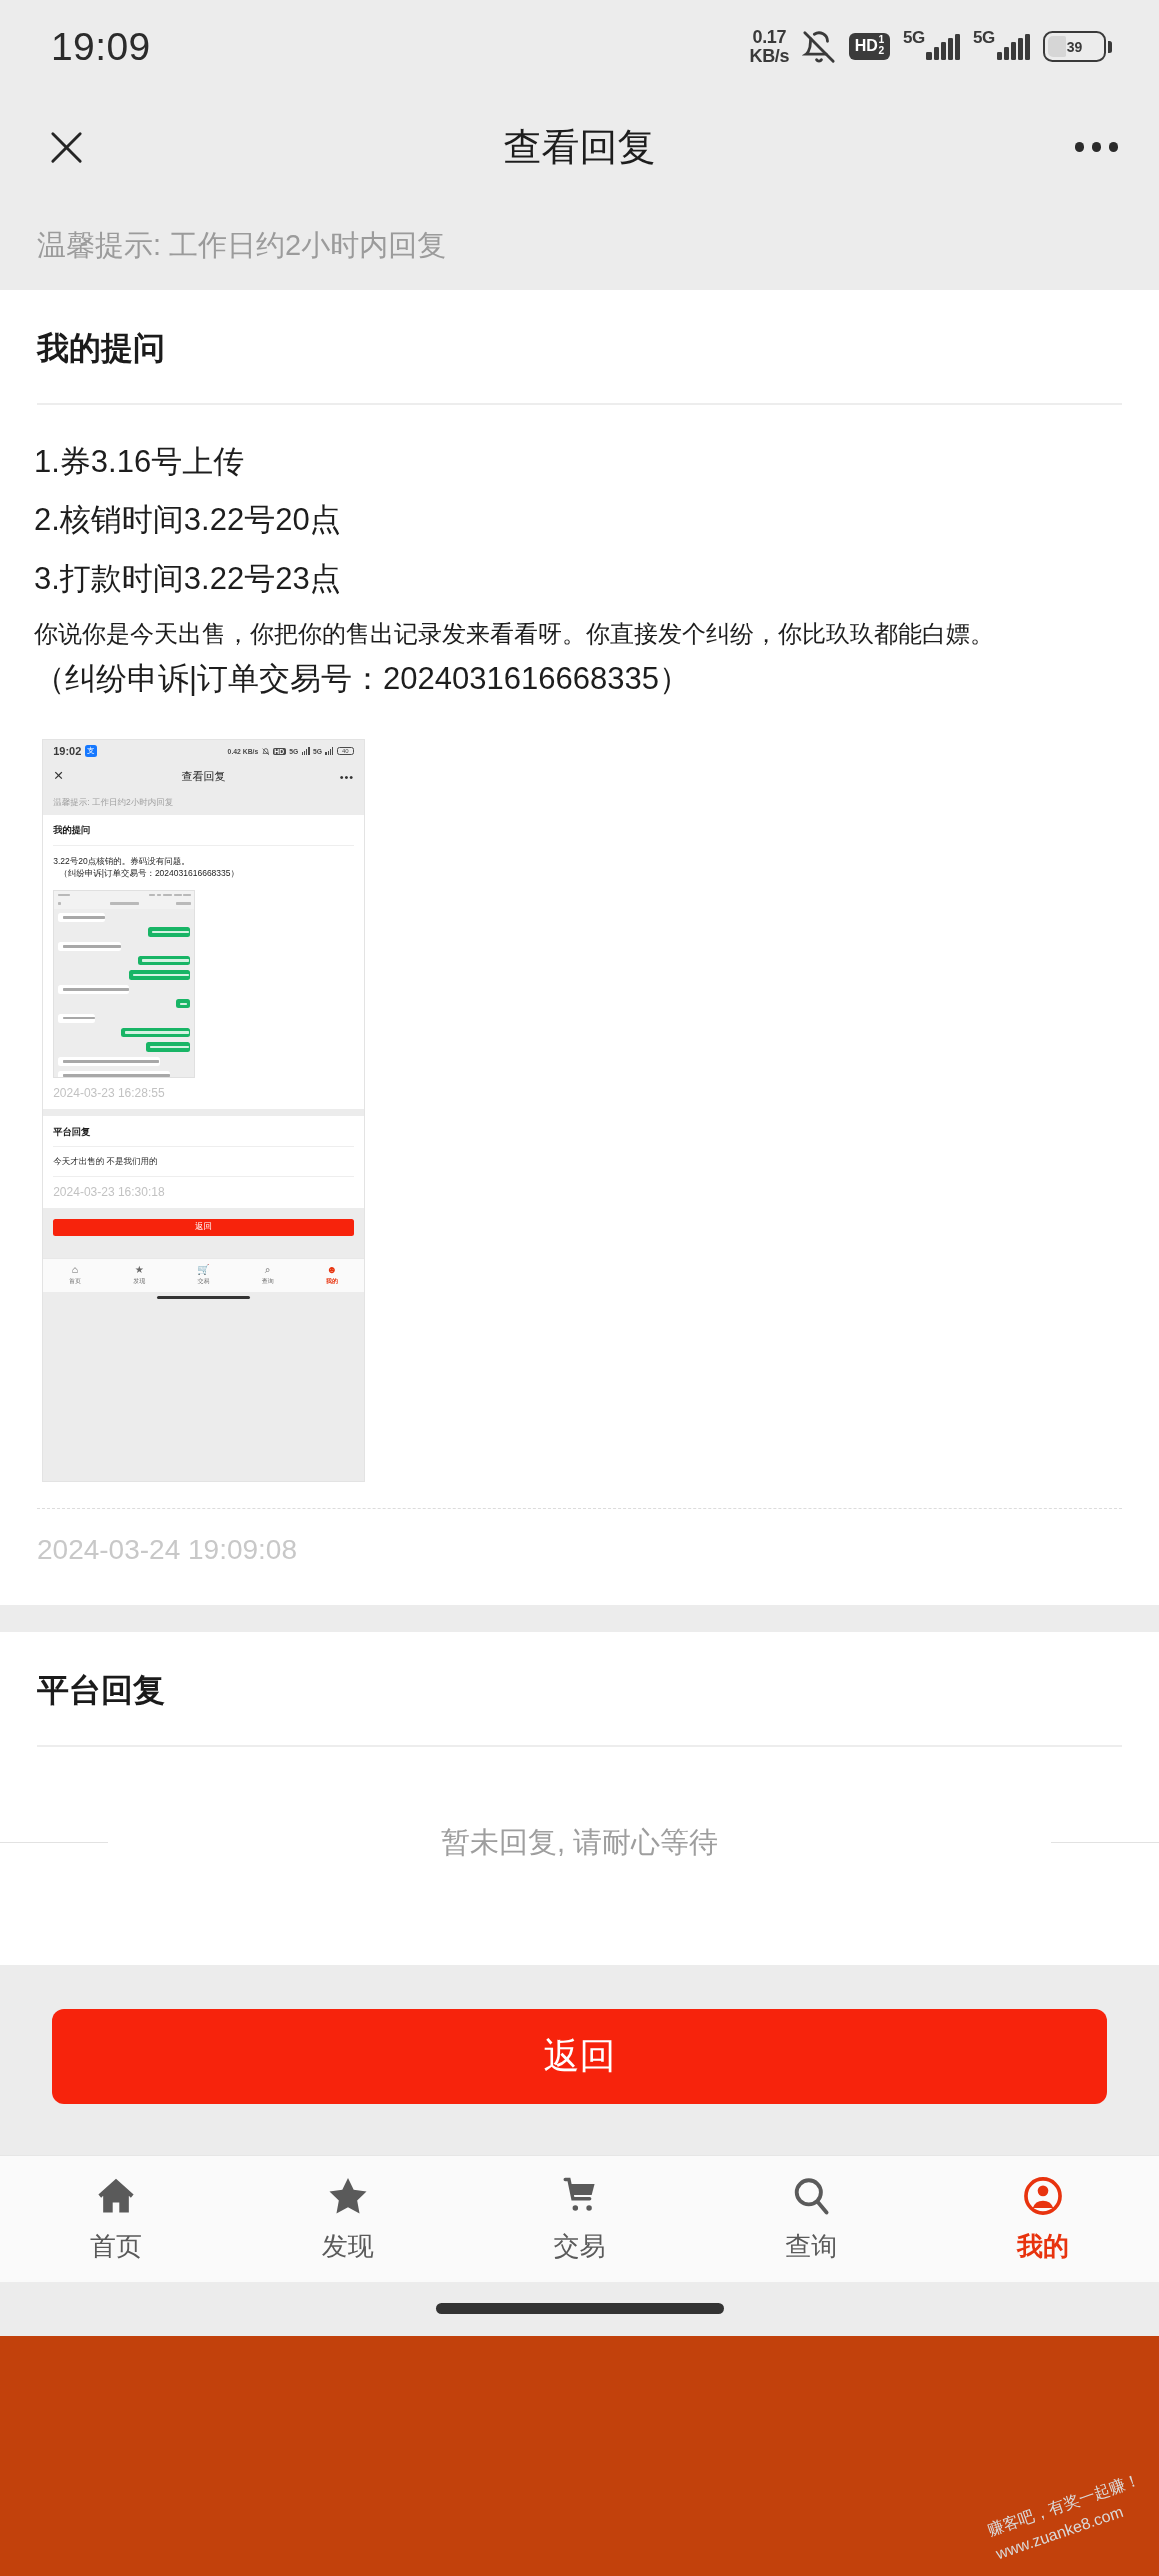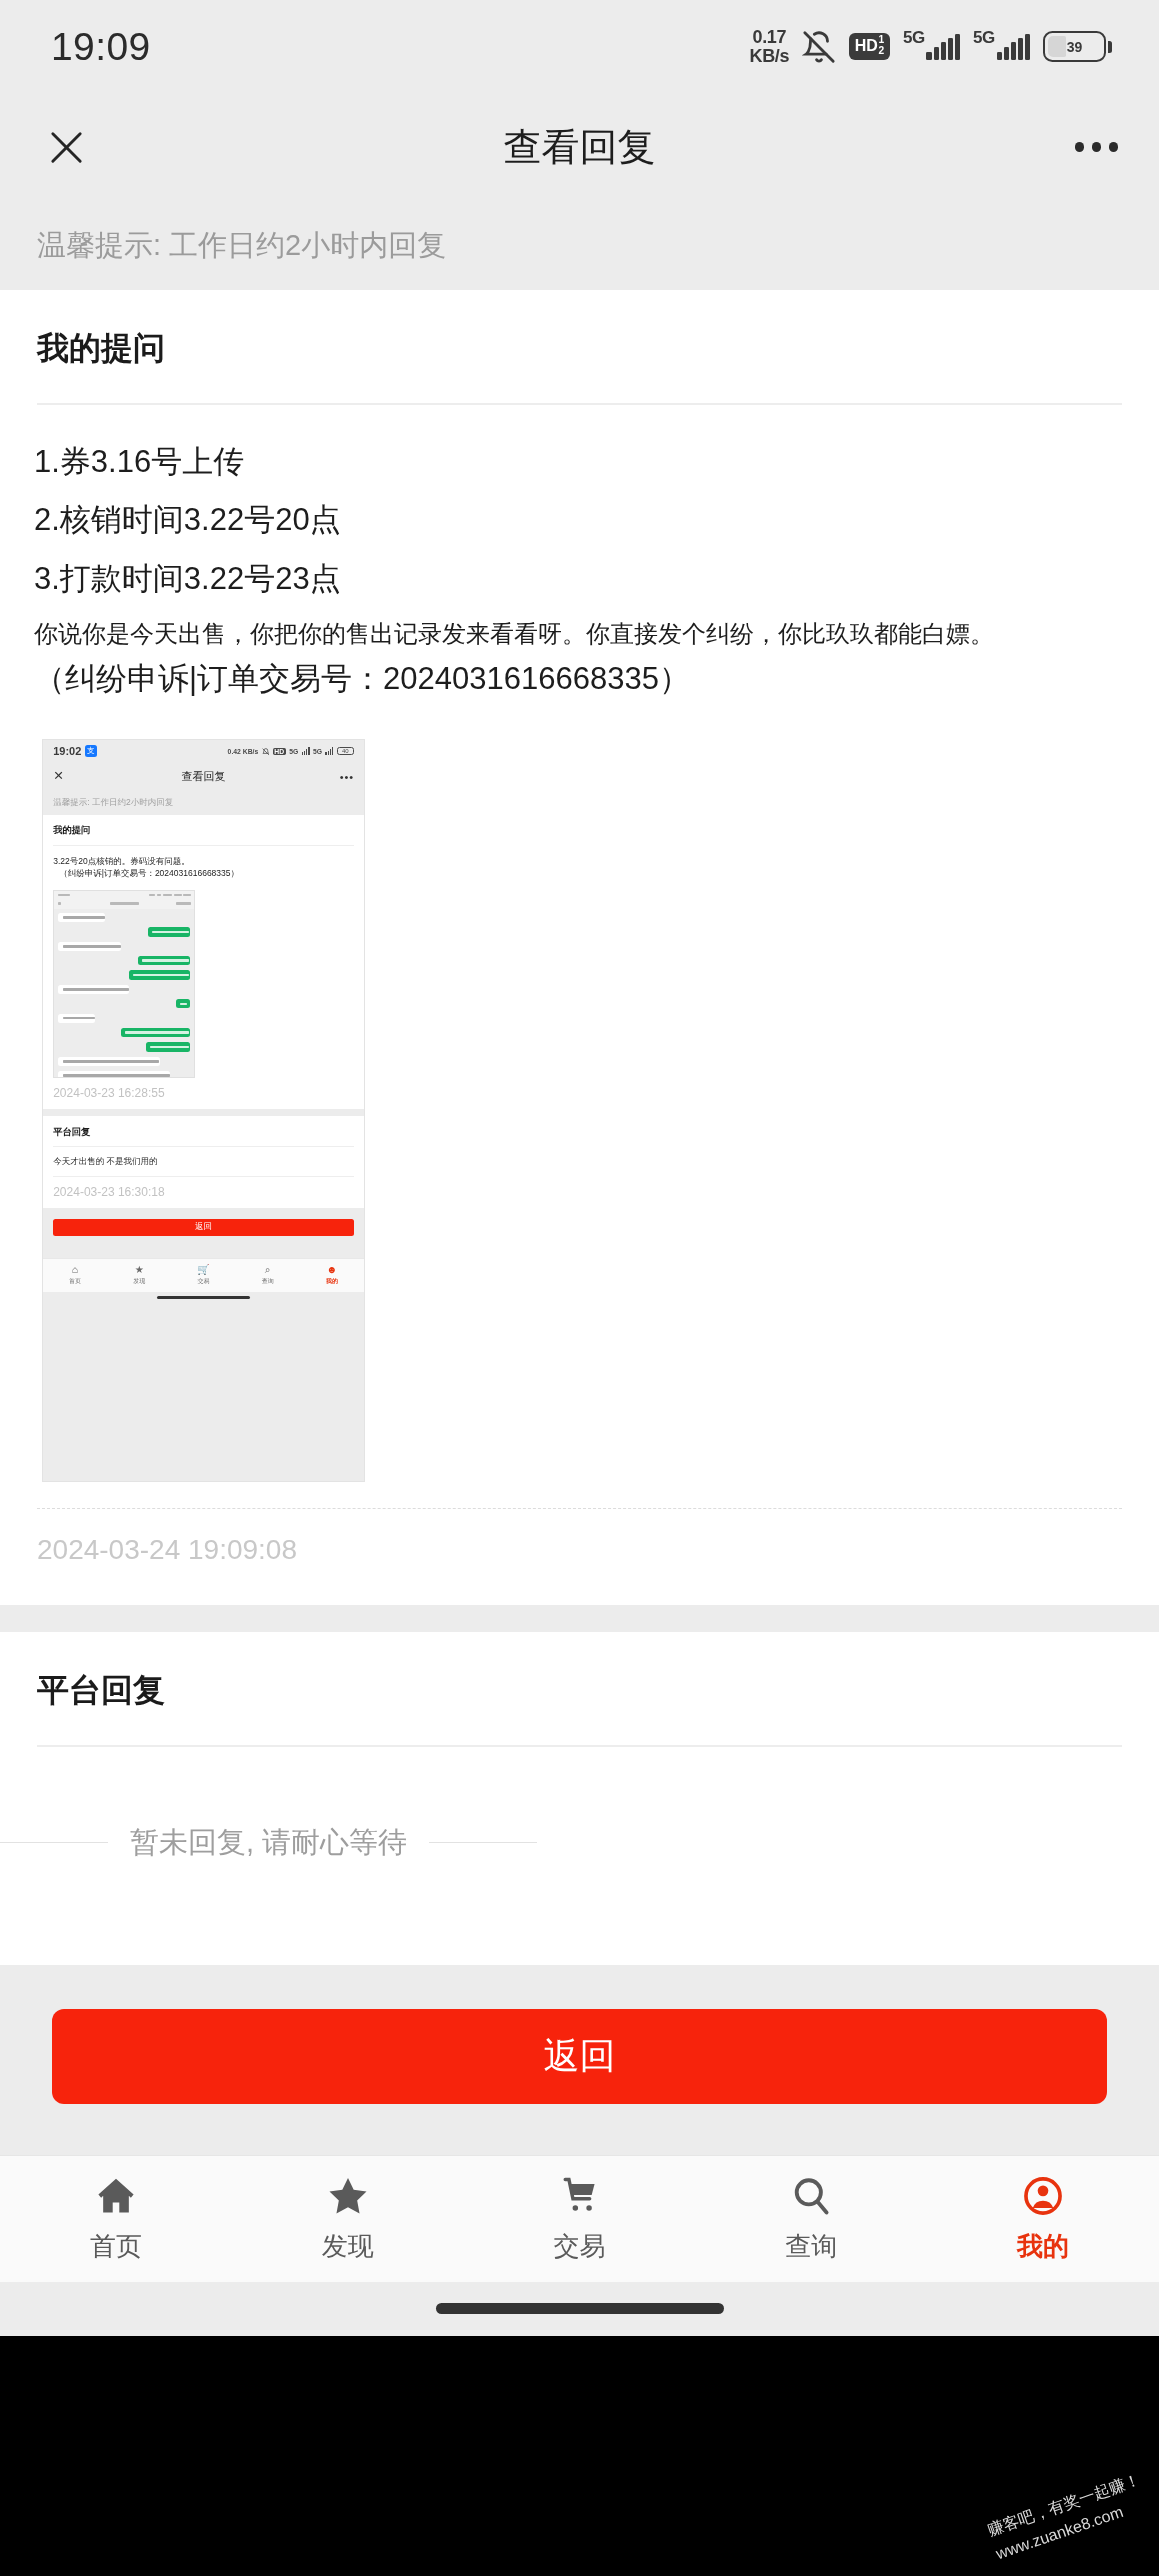--- a/index.html
+++ b/index.html
@@ -2,21 +2,21 @@
 <html style="font-size:13.5px"><head>
 <meta charset="utf-8">
 <style>
   * { margin:0; padding:0; box-sizing:border-box; }
   html,body {
     width:1159px; height:2576px;
     background:#ececec;
     font-family:"Liberation Sans","DejaVu Sans",sans-serif;
     -webkit-font-smoothing:antialiased;
   }
-  #app { position:relative; width:1159px; height:2576px; overflow:hidden; background:#000000; }
+  #app { position:relative; width:1159px; height:2576px; overflow:hidden; background:#c2410c; }
 
   
   .statusbar {
     height:93px; background:#ececec;
     display:flex; align-items:center; justify-content:space-between;
     padding:0 47px 0 51px;
   }
   .sb-time { font-size:39px; color:#2b2b2b; letter-spacing:0.4px; font-weight:400; }
   .sb-right { display:flex; align-items:center; gap:12.7px; }
   .sb-speed { display:flex; flex-direction:column; align-items:center; line-height:1.02;
@@ -140,22 +140,22 @@
   .t-tab .ic { font-size:10.2px; color:#6a6a6a; line-height:1; }
   .t-tab .lb { font-size:6px; color:#6a6a6a; }
   .t-tab.on .ic, .t-tab.on .lb { color:#e8330e; font-weight:700; }
   .t-homebar { width:93px; height:2.5px; background:#333; border-radius:2.5px; margin:4.2px auto 0 auto; }
 
   .dashed { border-top:1.7px dashed #dcdcdc; margin:25.4px 37px 0 37px; }
   .qtime { font-size:28px; color:#c8c8c8; padding:25.4px 37px 39px 37px; }
 
   .gap { height:27px; background:#ececec; }
 
-  .empty-wrap { display:flex; align-items:center; justify-content:flex-start;
-                gap:22px; padding:76px 0 102px 0; }
+  .empty-wrap { display:flex; align-items:center; justify-content:space-between;
+                padding:76px 0 102px 0; }
   .empty-line { width:108px; height:1.7px; background:#e2e2e2; }
   .empty-txt { font-size:29px; color:#9e9e9e; }
 
   
   .btn-zone { background:#ececec; padding:44px 52px 51px 52px; }
   .btn-red { background:#f7230c; border-radius:12px; height:95px;
              display:flex; align-items:center; justify-content:center;
              color:#fff; font-size:36px; cursor:pointer; }
 
   .tabbar { background:#fafafa; border-top:0.8px solid #e6e6e6; display:flex;

